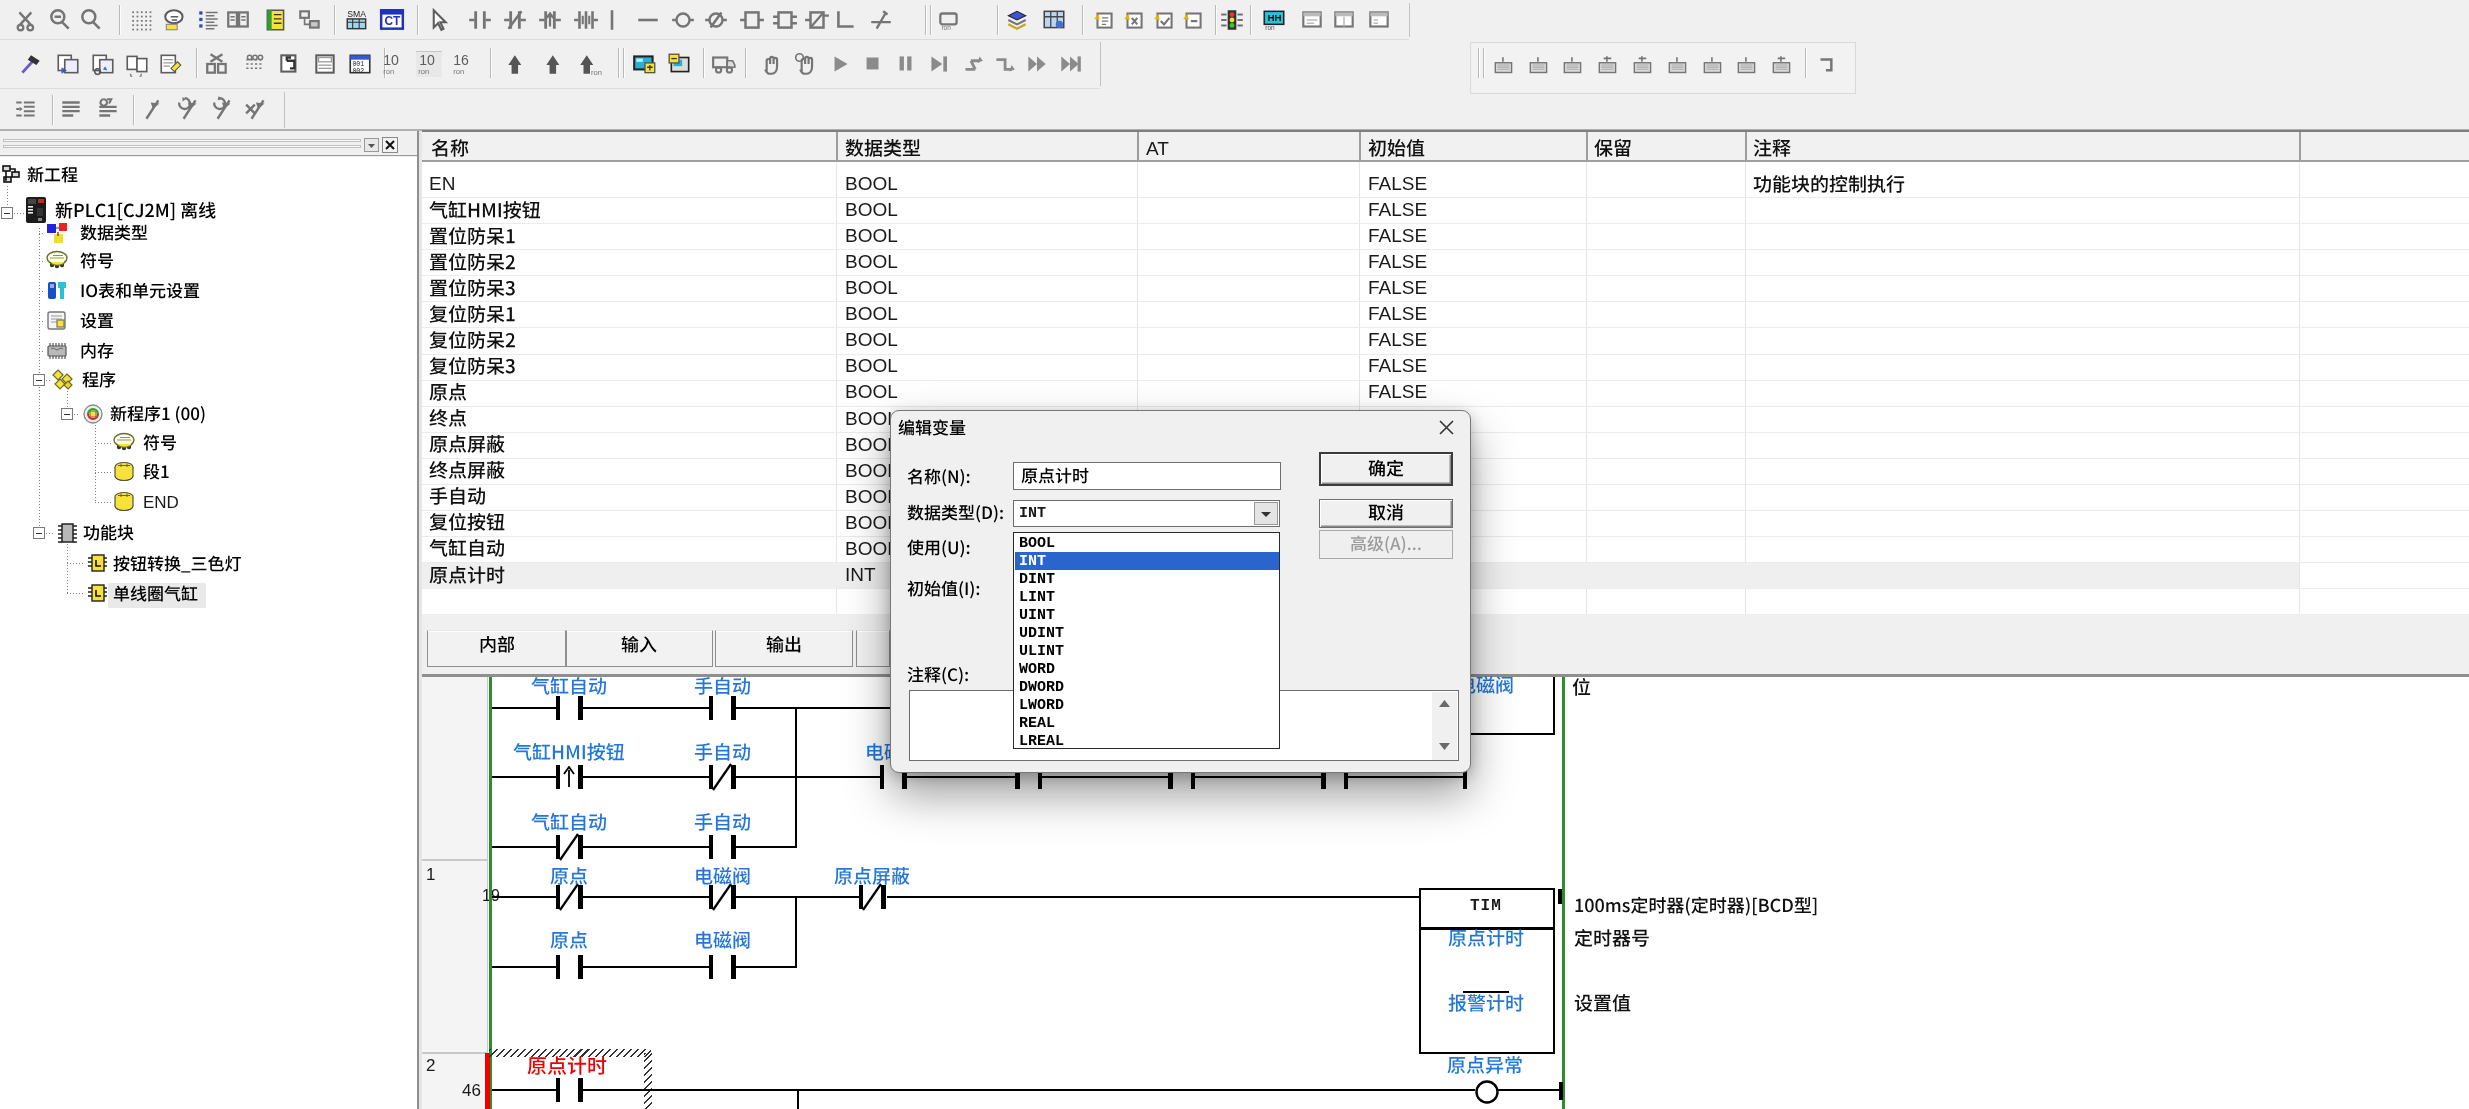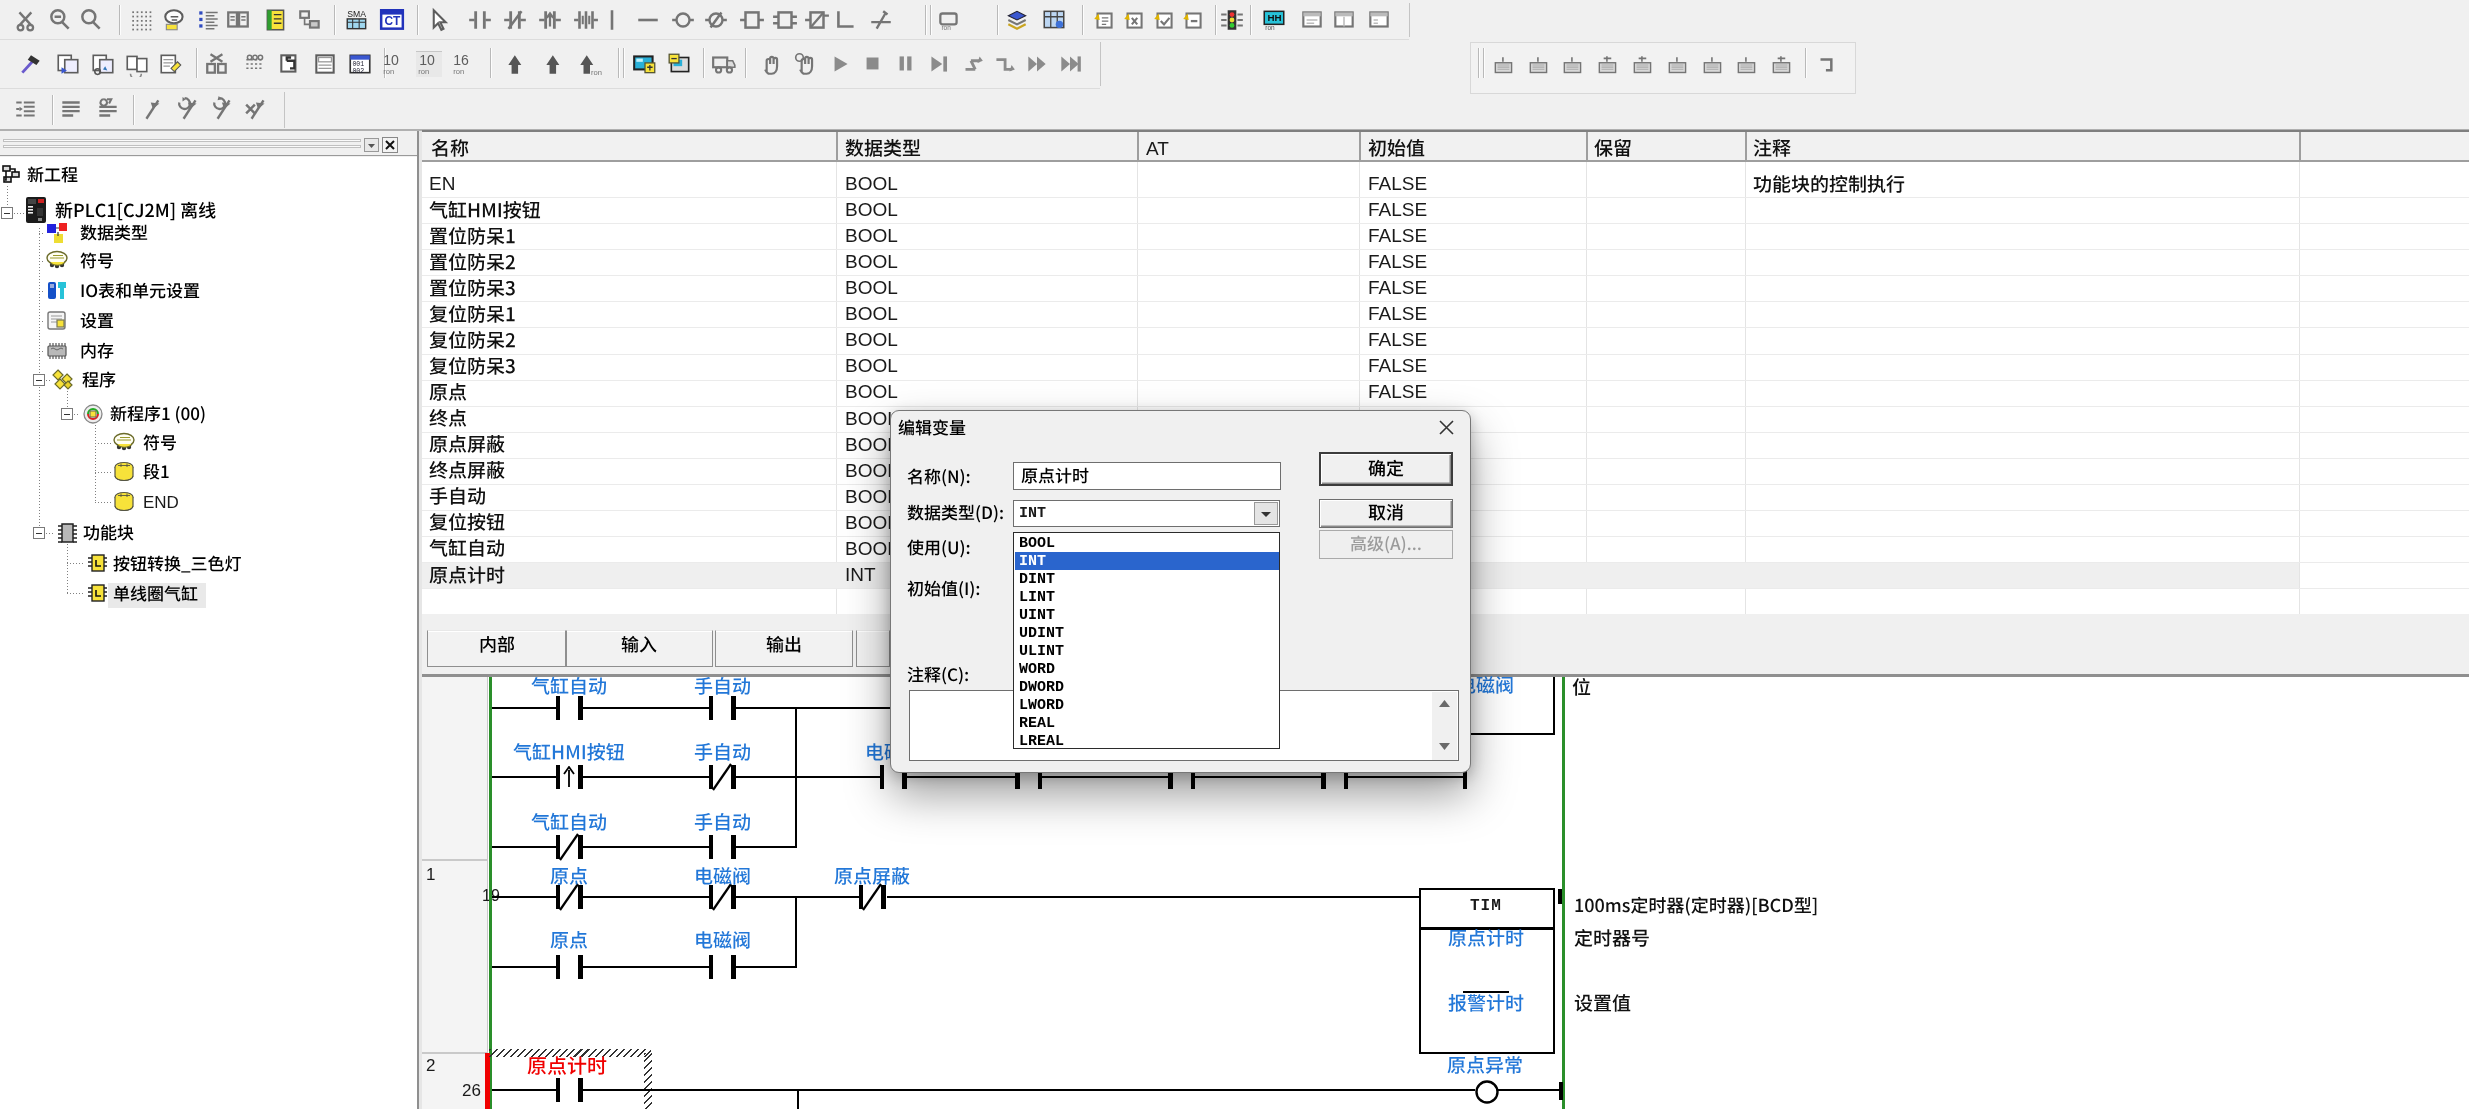--- a/index.html
+++ b/index.html
@@ -1122,21 +1122,21 @@
   </svg>
 <div class="abs" style="left:856px;top:630px;width:34px;height:37px;background:#f2f2f2;border:1px solid #8f8f8f;border-top:1px solid #e8e8e8;box-shadow:inset 0 1px 0 #fff"></div>
 <div class="abs" style="left:422px;top:674px;width:2047px;height:3px;background:#8f8f8f"></div>
 <div class="abs" style="left:422px;top:677px;width:2047px;height:432px;background:#fff"></div>
 <div class="abs" style="left:422px;top:677px;width:66px;height:432px;background:#f4f4f4;border-right:1px solid #c9c9c9"></div>
 <div class="abs" style="left:422px;top:859px;width:66px;height:2px;background:#c9c9c9"></div>
 <div class="abs" style="left:422px;top:1052px;width:66px;height:2px;background:#c9c9c9"></div>
 <div class="lat" style="left:426px;top:865px;font-size:17px">1</div>
 <div class="lat" style="left:482px;top:887px;font-size:16px">19</div>
 <div class="lat" style="left:426px;top:1056px;font-size:17px">2</div>
-<div class="lat" style="left:462px;top:1081px;font-size:17px">26</div>
+<div class="lat" style="left:462px;top:1081px;font-size:17px">46</div>
 <div class="abs" style="left:489px;top:677px;width:3px;height:432px;background:#2a8f2a"></div>
 <div class="abs" style="left:1562px;top:677px;width:3px;height:432px;background:#2a8f2a"></div>
 <div class="abs" style="left:492px;top:707px;width:65px;height:2.4px;background:#000"></div>
 <div class="abs" style="left:581px;top:707px;width:129px;height:2.4px;background:#000"></div>
 <div class="abs" style="left:735px;top:707px;width:684px;height:2.4px;background:#000"></div>
 <div class="abs" style="left:555.5px;top:696px;width:4.5px;height:24px;background:#000"></div>
 <div class="abs" style="left:578px;top:696px;width:4.5px;height:24px;background:#000"></div>
 <div class="abs" style="left:708.5px;top:696px;width:4.5px;height:24px;background:#000"></div>
 <div class="abs" style="left:731px;top:696px;width:4.5px;height:24px;background:#000"></div>
 <svg class="zh" style="left:531.0px;top:672.7px;" width="76.0" height="25.8" viewBox="0 0 76.0 25.8">

